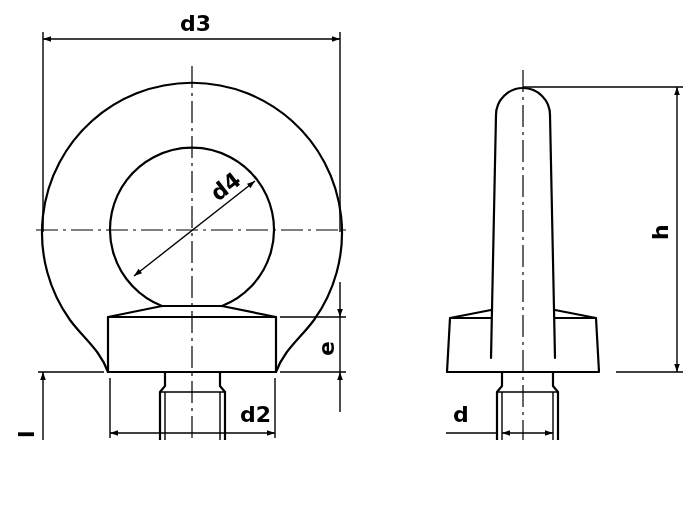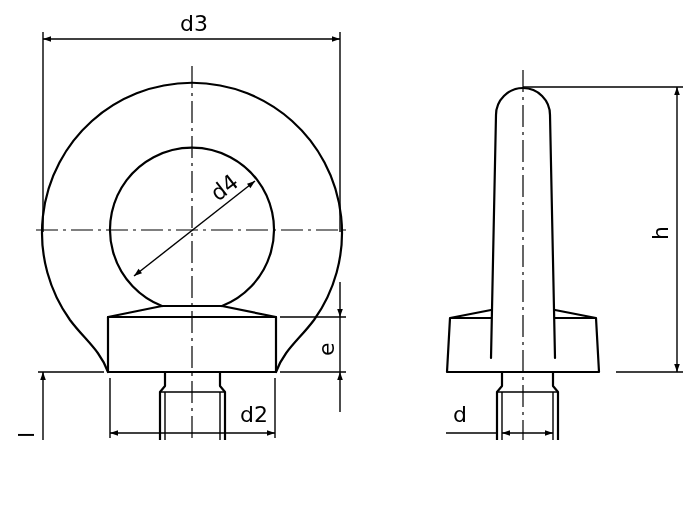--- a/index.html
+++ b/index.html
@@ -1,16 +1,16 @@
 <!DOCTYPE html>
 <html><head>
 <meta charset="utf-8">
 <style>
   html, body { margin: 0; padding: 0; background: #ffffff; }
-  #canvas { position: relative; width: 700px; height: 440px; overflow: hidden; background: #fff; }
+  #canvas { position: relative; width: 700px; height: 440px; overflow: hidden; background: #fff; font-weight: bold; }
   svg { position: absolute; left: 0; top: 0; }
   .ln { stroke: #000; fill: none; stroke-width: 2.2; stroke-linecap: round; stroke-linejoin: round; }
   .thin { stroke: #000; fill: none; stroke-width: 1.4; }
   .center { stroke: #000; fill: none; stroke-width: 1.2; stroke-dasharray: 22 5 3 5; }
   .lbl { font-family: "DejaVu Sans", sans-serif; font-size: 22px; fill: #000; }
 </style>
 </head>
 <body>
 
 <div id="canvas">

